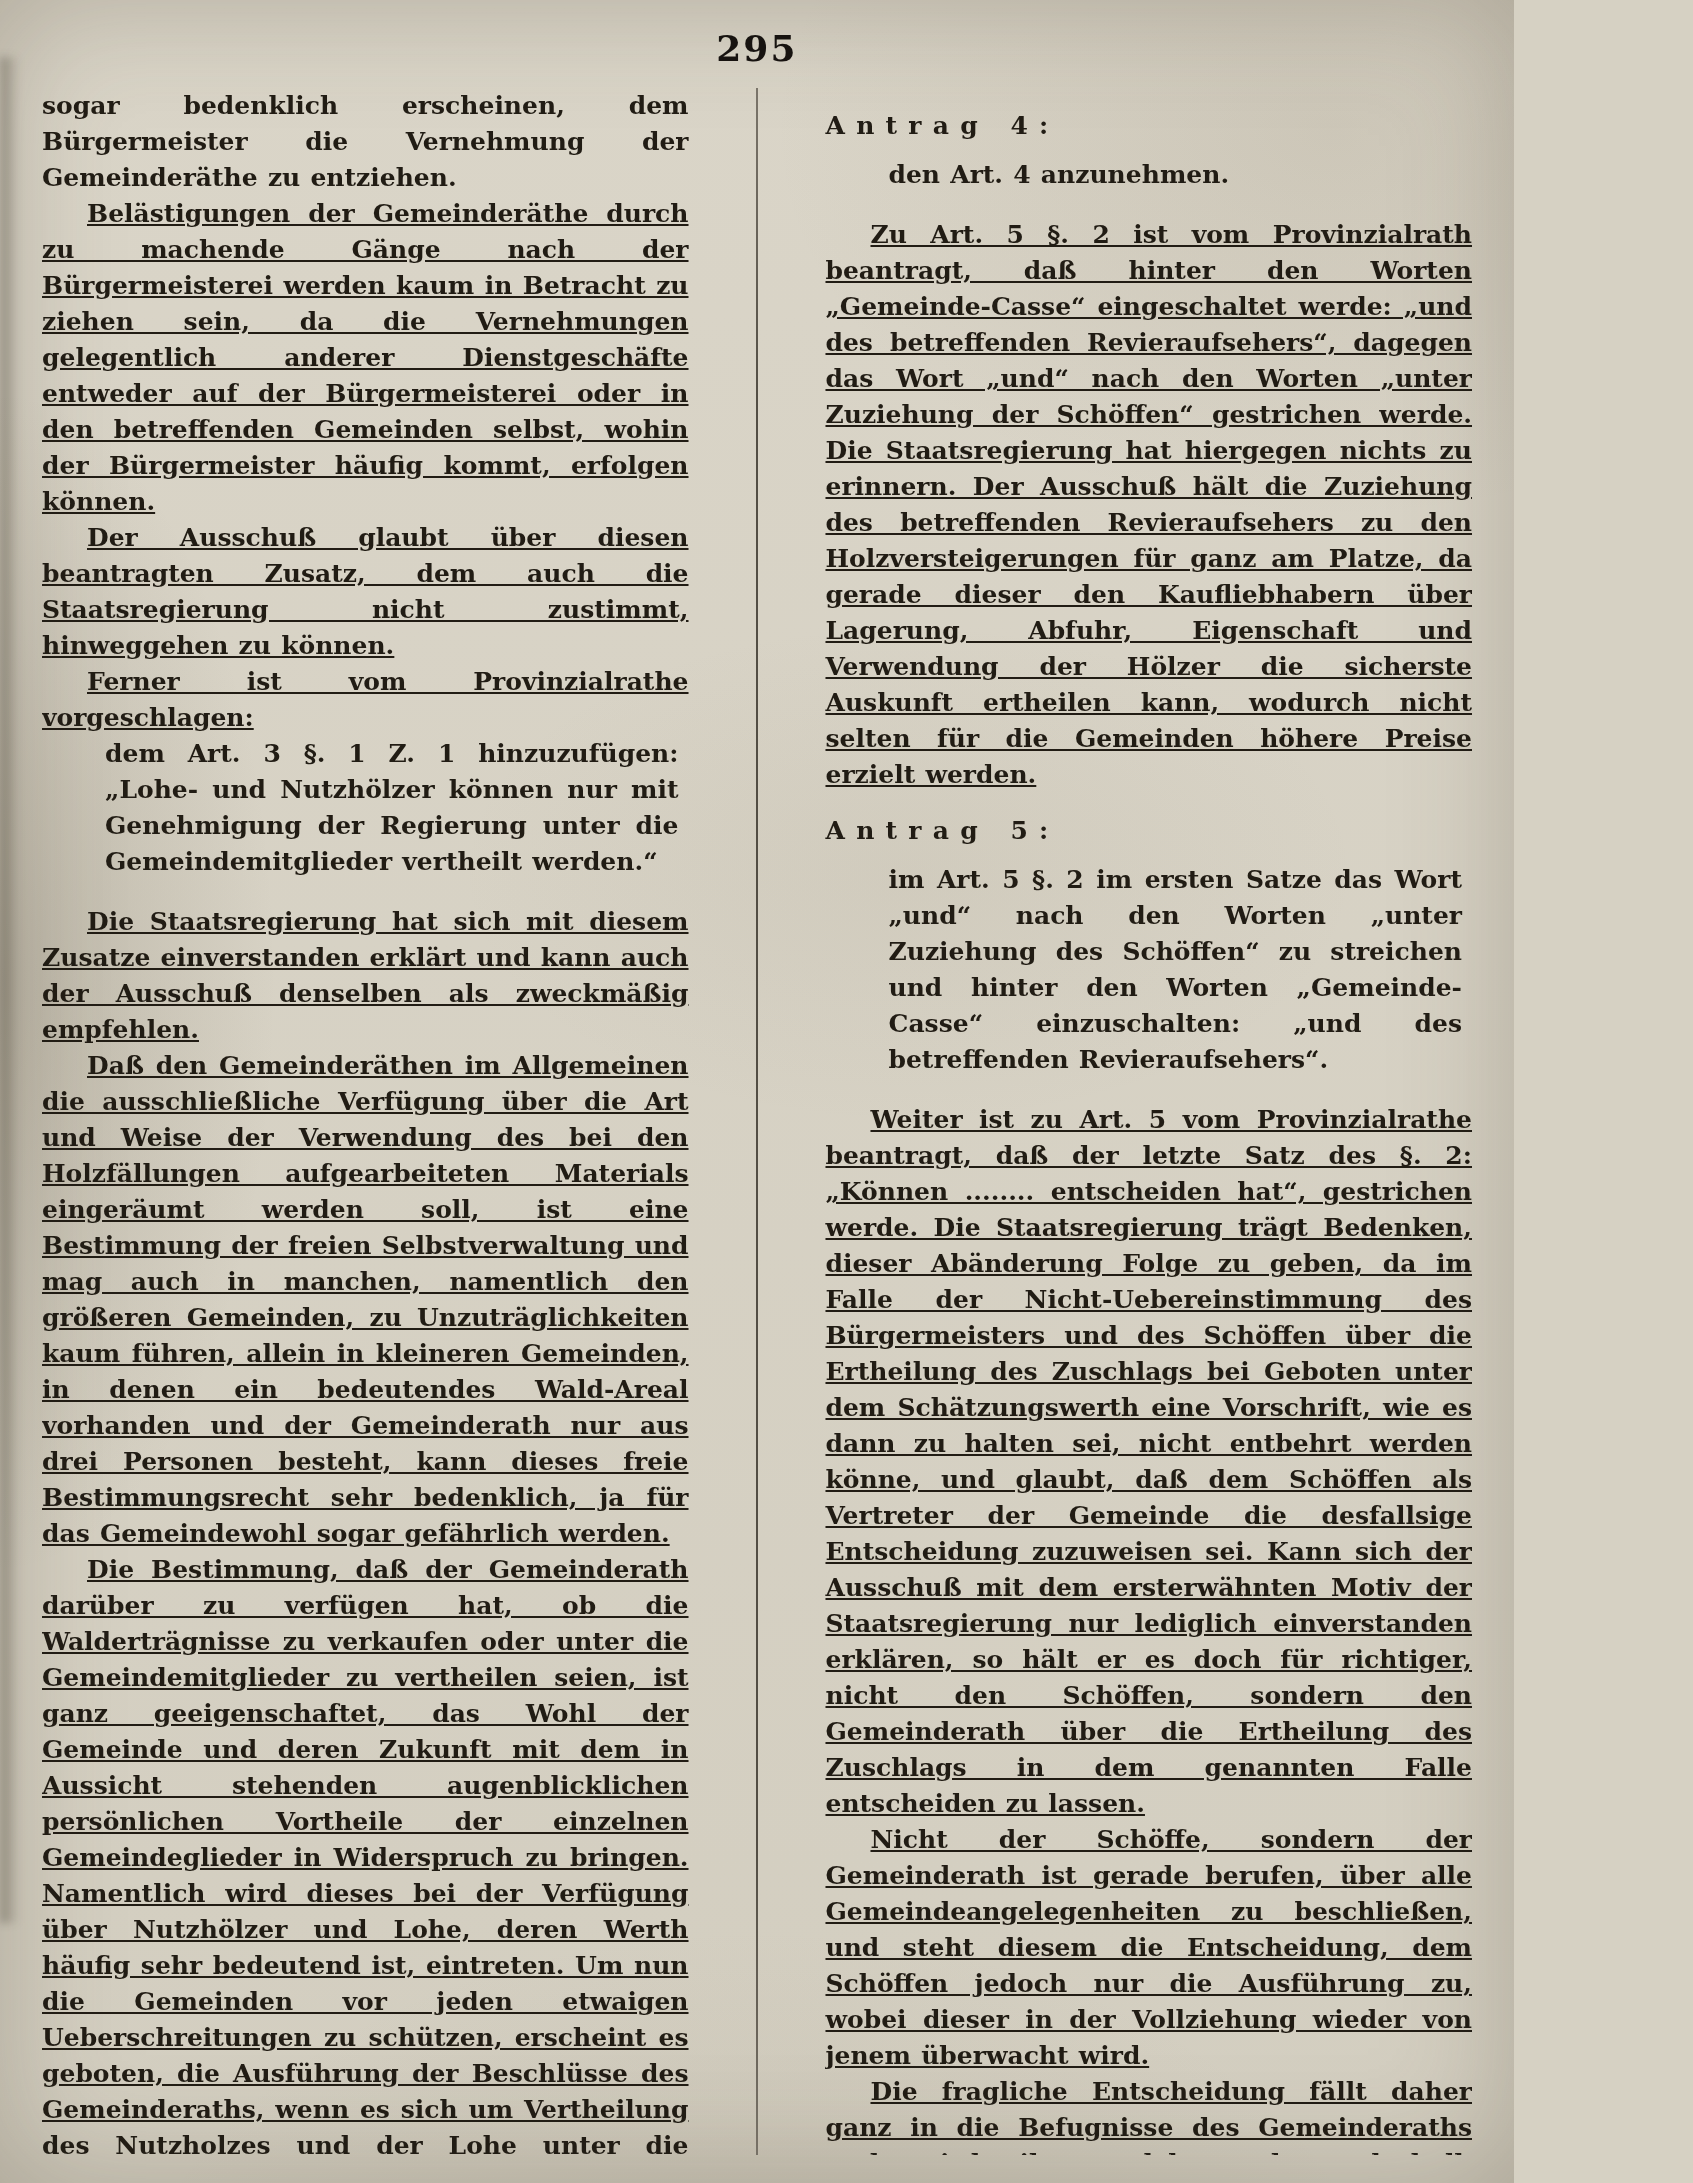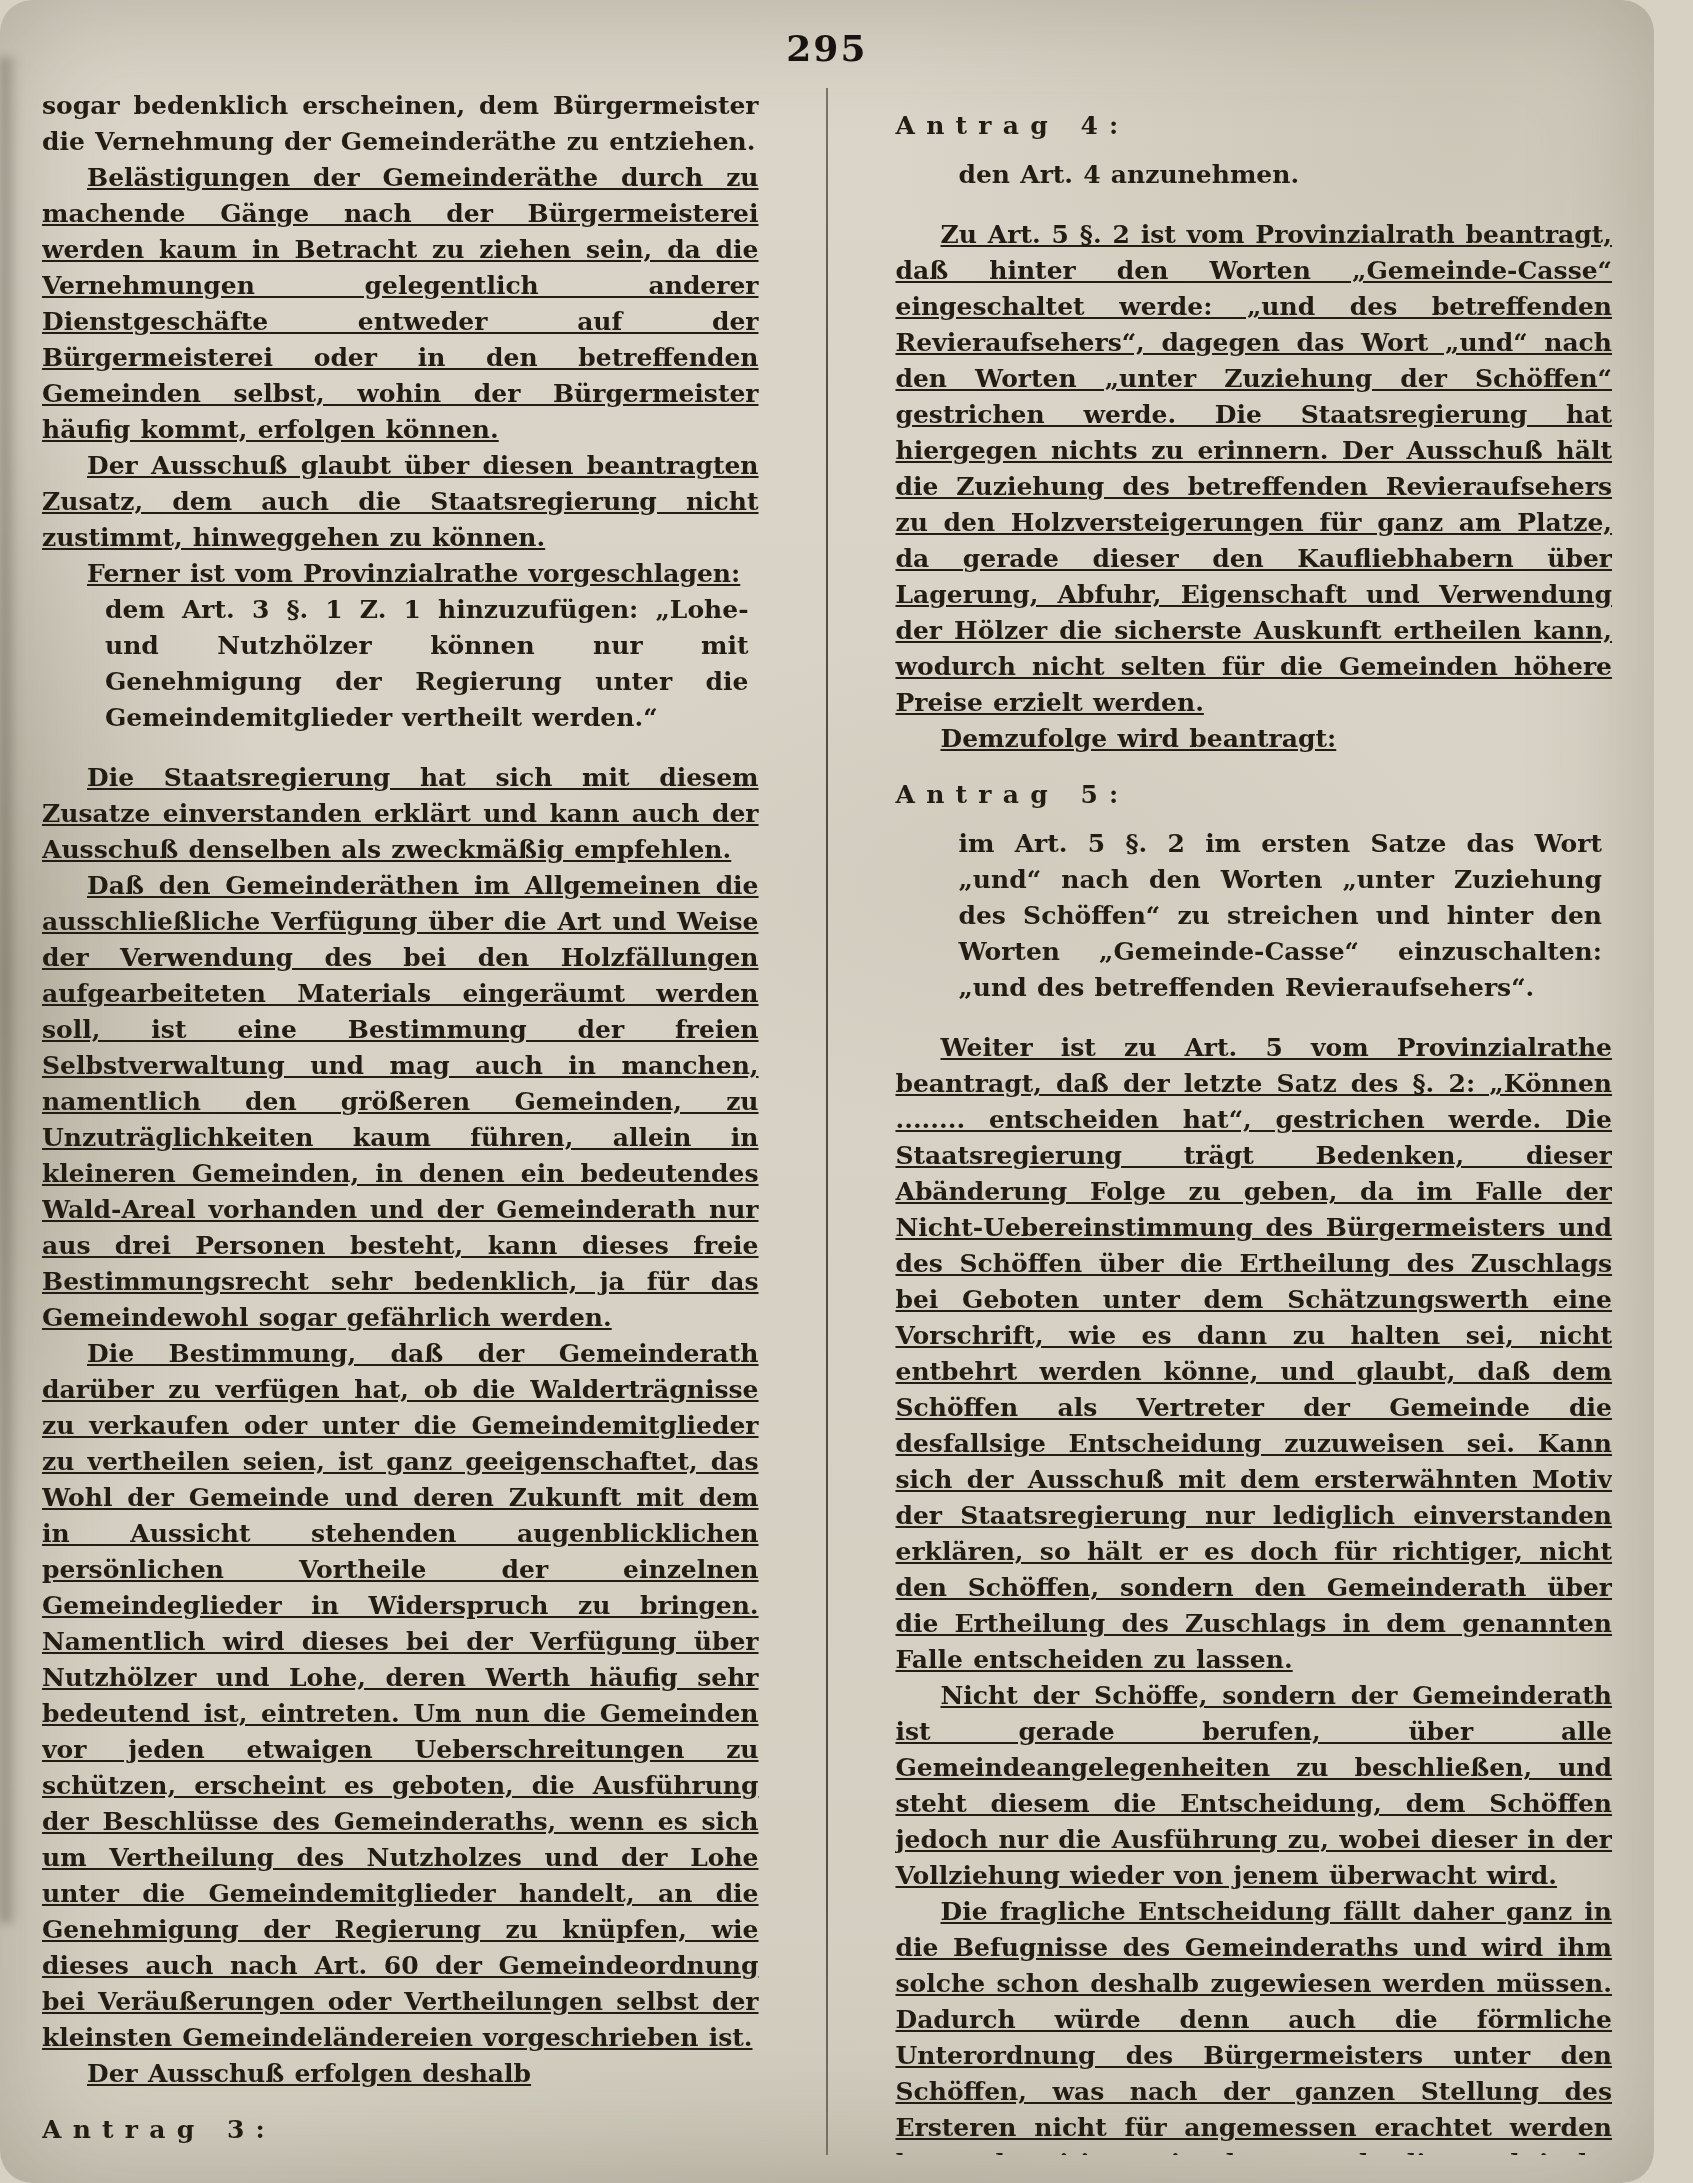--- a/index.html
+++ b/index.html
@@ -8,33 +8,32 @@
   }
   body {
     width: 1694px;
     height: 2183px;
     overflow: hidden;
     font-family: "DejaVu Serif", "Liberation Serif", serif;
     background: #d6d1c3;
   }
   .paper {
     position: relative;
-    width: 1654px;
+    width: 1514px;
     height: 2183px;
     box-sizing: border-box;
     padding: 27px 42px 21.5px 42px;
     color: #211c14;
     background:
       radial-gradient(933px 646px at 88% 6%, rgba(125,113,90,0.14), transparent 60%),
       radial-gradient(502px 1077px at 0% 45%, rgba(80,70,50,0.20), transparent 55%),
       radial-gradient(1077px 718px at 50% 108%, rgba(120,108,88,0.12), transparent 60%),
       radial-gradient(646px 359px at 60% 40%, rgba(130,120,100,0.08), transparent 70%),
       linear-gradient(#dad5c8, #d3cec0);
     box-shadow: inset 0 0 122px rgba(70,58,40,0.28);
-    border-radius: 32px;
   }
   .page-number {
     text-align: center;
     font-size: 36px;
     font-weight: 700;
     letter-spacing: 2.2px;
     color: #171310;
     margin-bottom: 18.7px;
   }
   .columns {
@@ -114,21 +113,20 @@
         <div class="block p">Die Bestimmung, daß der Gemeinderath darüber zu verfügen hat, ob die Walderträgnisse zu verkaufen oder unter die Gemeindemitglieder zu vertheilen seien, ist ganz geeigenschaftet, das Wohl der Gemeinde und deren Zukunft mit dem in Aussicht stehenden augenblicklichen persönlichen Vortheile der einzelnen Gemeindeglieder in Widerspruch zu bringen. Namentlich wird dieses bei der Verfügung über Nutzhölzer und Lohe, deren Werth häufig sehr bedeutend ist, eintreten. Um nun die Gemeinden vor jeden etwaigen Ueberschreitungen zu schützen, erscheint es geboten, die Ausführung der Beschlüsse des Gemeinderaths, wenn es sich um Vertheilung des Nutzholzes und der Lohe unter die Gemeindemitglieder handelt, an die Genehmigung der Regierung zu knüpfen, wie dieses auch nach Art. 60 der Gemeindeordnung bei Veräußerungen oder Vertheilungen selbst der kleinsten Gemeindeländereien vorgeschrieben ist.</div>
         <div class="block p">Der Ausschuß erfolgen deshalb</div>
         <div class="block heading">Antrag 3:</div>
         <div class="block quote-deep">„Lohe- und Nutzhölzer können nur mit Genehmigung der Regierung unter die Gemeindemitglieder vertheilt werden,“</div>
       </div>
     <div class="col-divider"></div>
     <div class="col">
         <div class="block heading">Antrag 4:</div>
         <div class="block quote">den Art. 4 anzunehmen.</div>
         <div class="block p">Zu Art. 5 §. 2 ist vom Provinzialrath beantragt, daß hinter den Worten „Gemeinde-Casse“ eingeschaltet werde: „und des betreffenden Revieraufsehers“, dagegen das Wort „und“ nach den Worten „unter Zuziehung der Schöffen“ gestrichen werde. Die Staatsregierung hat hiergegen nichts zu erinnern. Der Ausschuß hält die Zuziehung des betreffenden Revieraufsehers zu den Holzversteigerungen für ganz am Platze, da gerade dieser den Kaufliebhabern über Lagerung, Abfuhr, Eigenschaft und Verwendung der Hölzer die sicherste Auskunft ertheilen kann, wodurch nicht selten für die Gemeinden höhere Preise erzielt werden.</div>
-        <div class="block p">Demzufolge wird beantragt:</div>
         <div class="block heading">Antrag 5:</div>
         <div class="block quote">im Art. 5 §. 2 im ersten Satze das Wort „und“ nach den Worten „unter Zuziehung des Schöffen“ zu streichen und hinter den Worten „Gemeinde-Casse“ einzuschalten: „und des betreffenden Revieraufsehers“.</div>
         <div class="block p">Weiter ist zu Art. 5 vom Provinzialrathe beantragt, daß der letzte Satz des §. 2: „Können ........ entscheiden hat“, gestrichen werde. Die Staatsregierung trägt Bedenken, dieser Abänderung Folge zu geben, da im Falle der Nicht-Uebereinstimmung des Bürgermeisters und des Schöffen über die Ertheilung des Zuschlags bei Geboten unter dem Schätzungswerth eine Vorschrift, wie es dann zu halten sei, nicht entbehrt werden könne, und glaubt, daß dem Schöffen als Vertreter der Gemeinde die desfallsige Entscheidung zuzuweisen sei. Kann sich der Ausschuß mit dem ersterwähnten Motiv der Staatsregierung nur lediglich einverstanden erklären, so hält er es doch für richtiger, nicht den Schöffen, sondern den Gemeinderath über die Ertheilung des Zuschlags in dem genannten Falle entscheiden zu lassen.</div>
         <div class="block p">Nicht der Schöffe, sondern der Gemeinderath ist gerade berufen, über alle Gemeindeangelegenheiten zu beschließen, und steht diesem die Entscheidung, dem Schöffen jedoch nur die Ausführung zu, wobei dieser in der Vollziehung wieder von jenem überwacht wird.</div>
         <div class="block p">Die fragliche Entscheidung fällt daher ganz in die Befugnisse des Gemeinderaths und wird ihm solche schon deshalb zugewiesen werden müssen. Dadurch würde denn auch die förmliche Unterordnung des Bürgermeisters unter den Schöffen, was nach der ganzen Stellung des Ersteren nicht für angemessen erachtet werden kann, beseitigt, wie denn auch die praktische Ausführung zu keinen Unzuträglichkeiten führen wird, da der Gemeinderath vor dem Verkaufstermine Beschluß über das Minimum der annehmbaren Letztgebote fassen kann.</div>
       </div>
   </div>
 </div>
 
 

